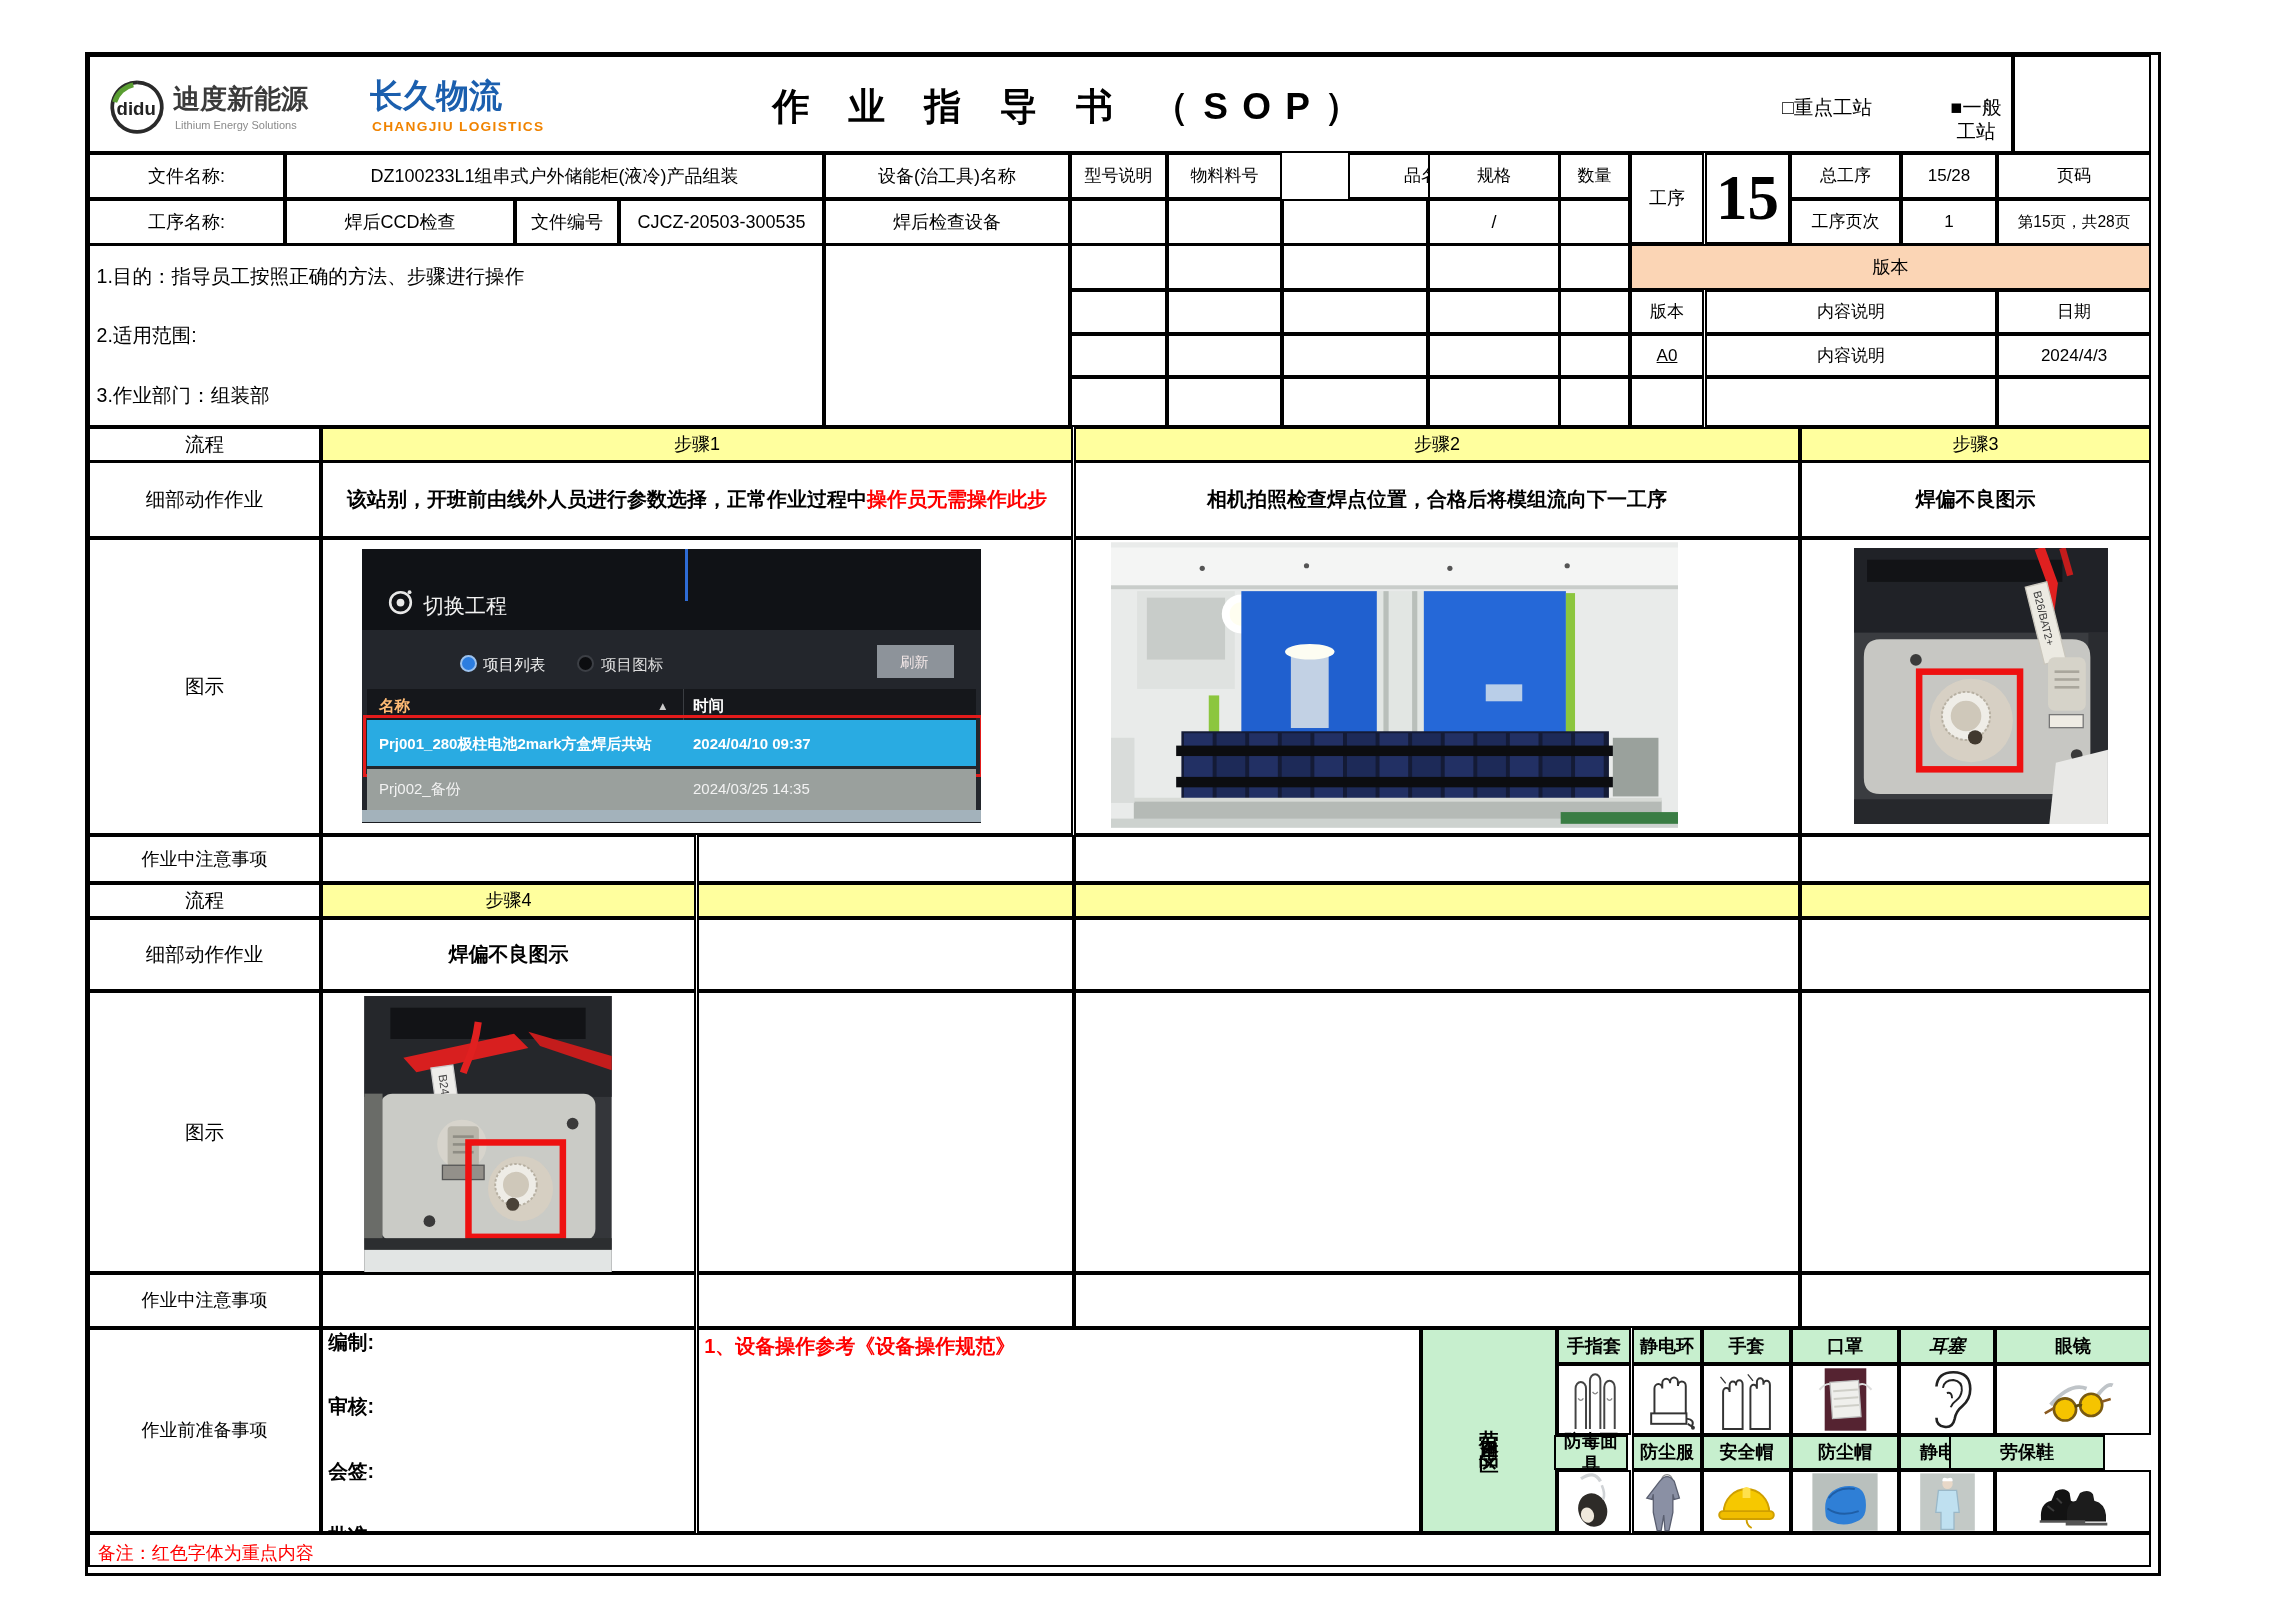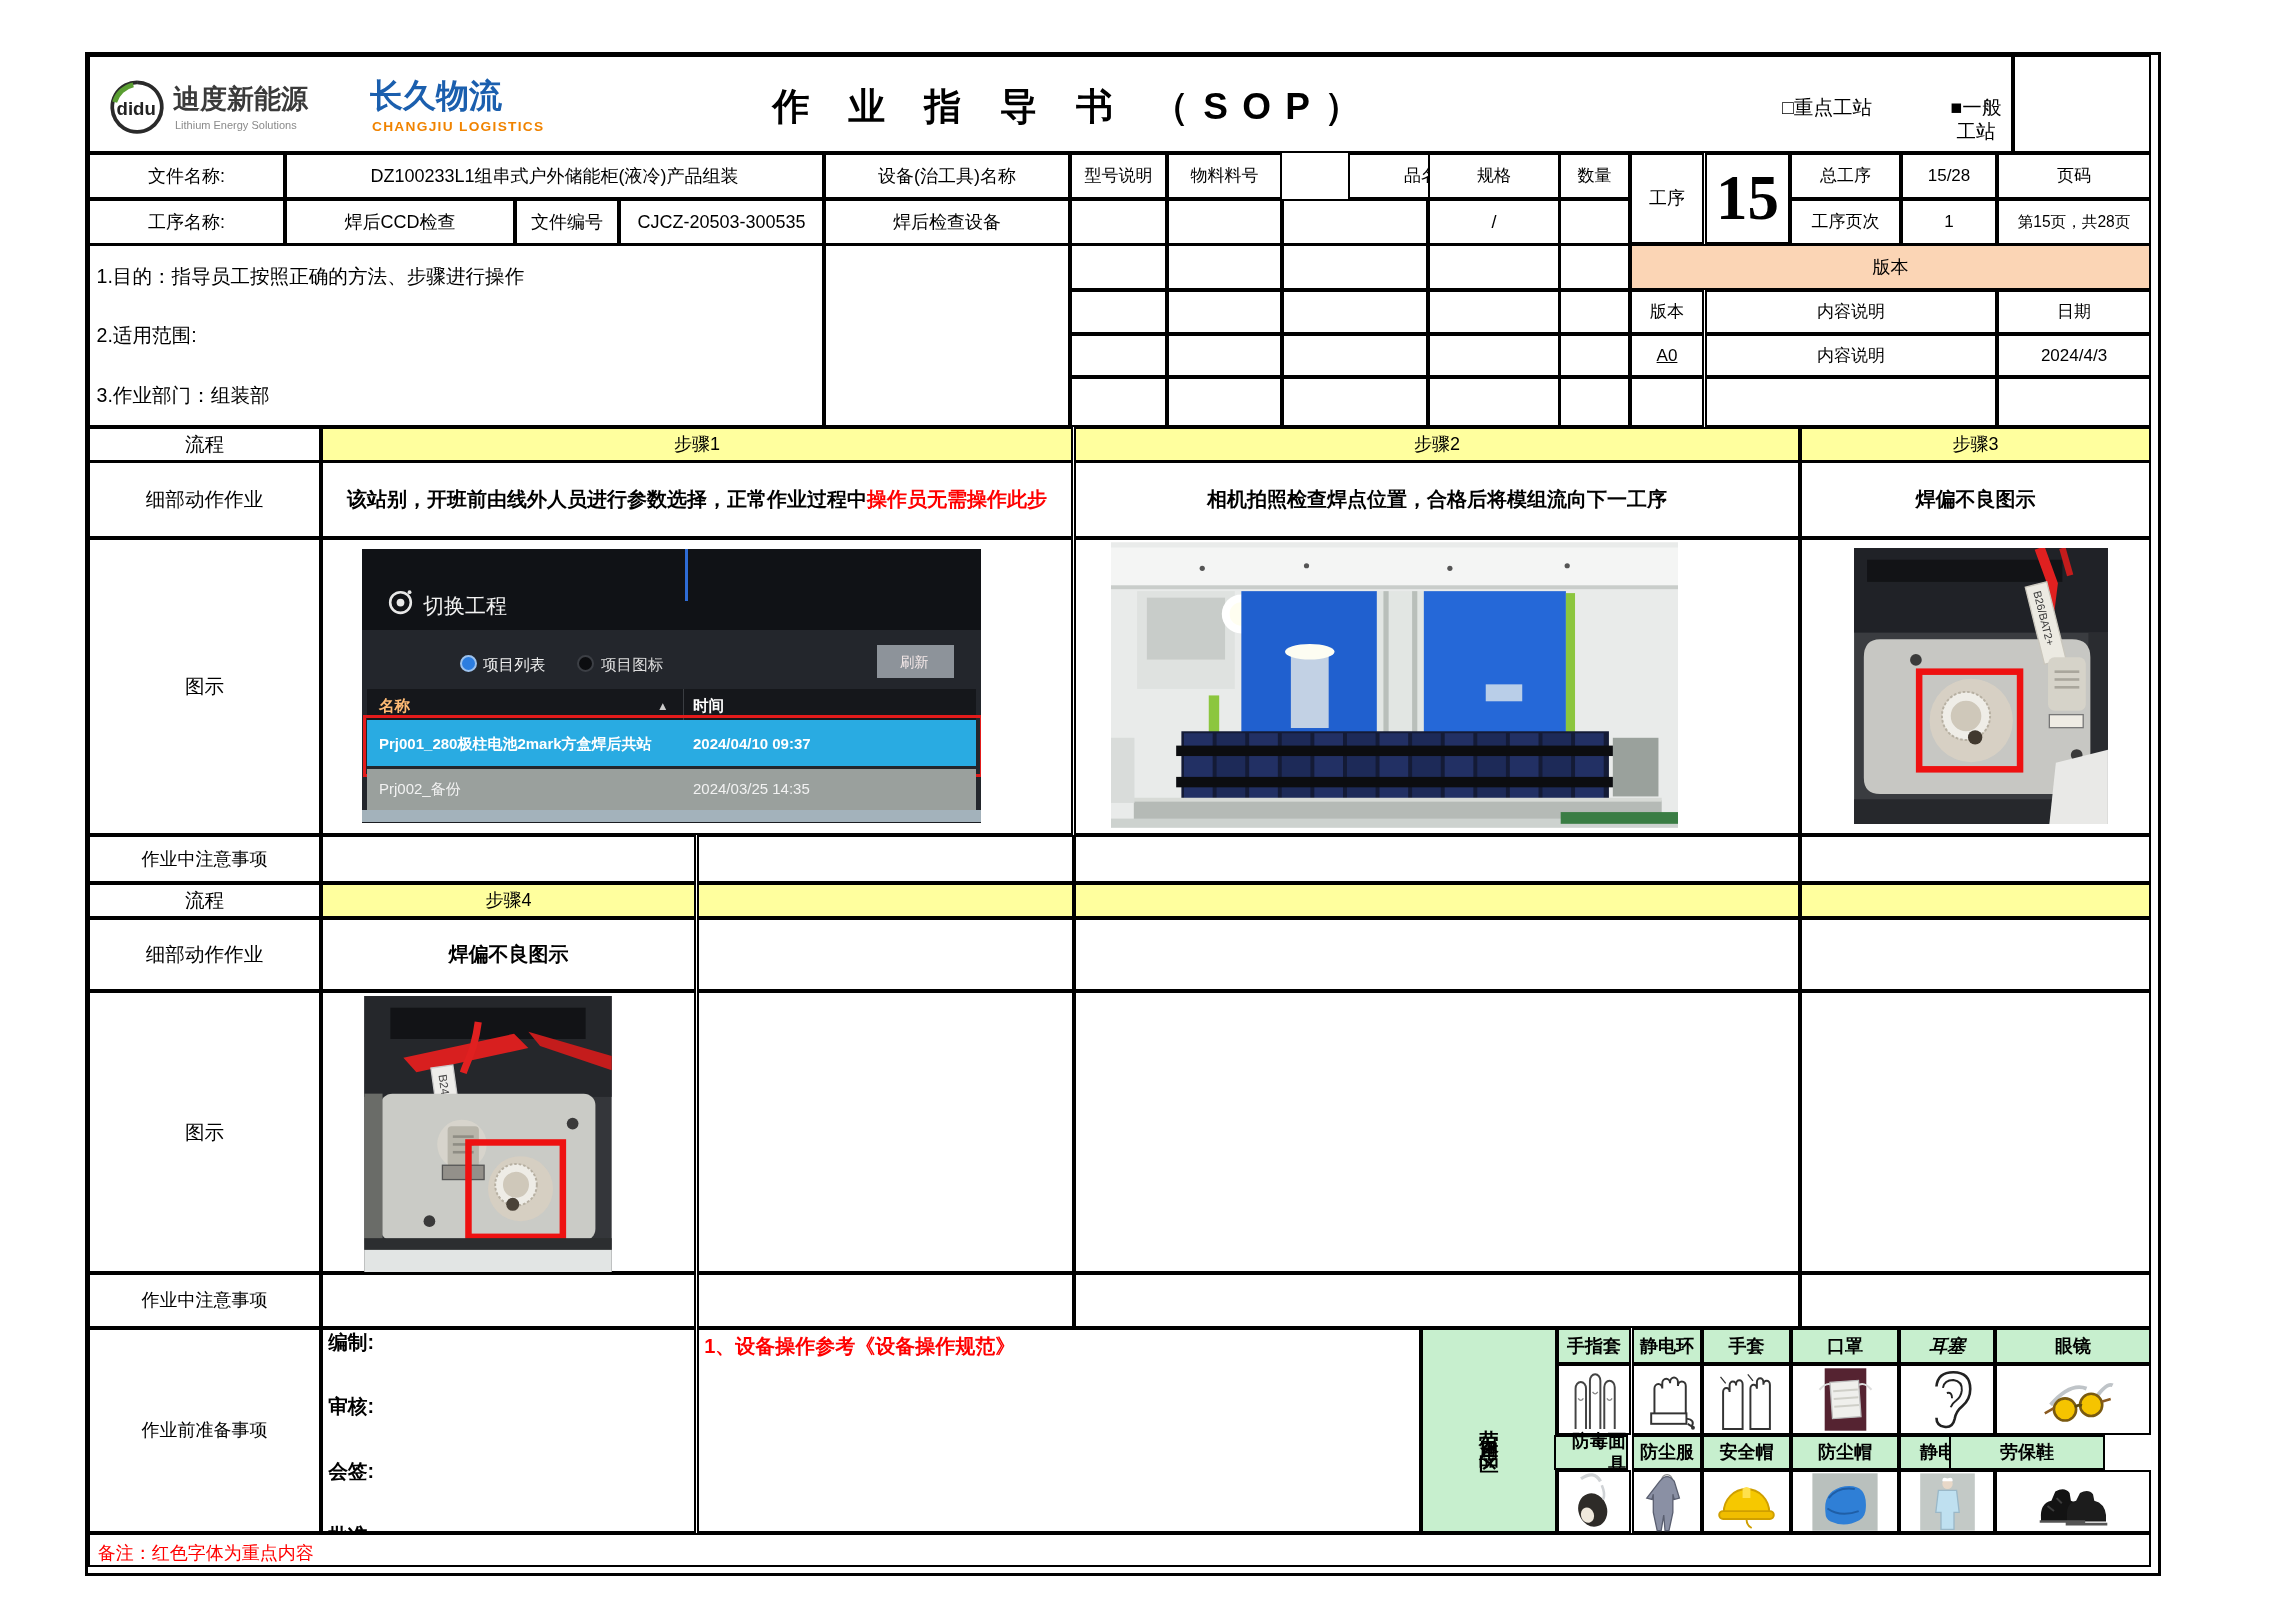--- a/index.html
+++ b/index.html
@@ -356,21 +356,21 @@
 <div class="cell" style="left:1995px;top:1364px;width:156px;height:71px;">
   <svg width="85" height="62" viewBox="0 0 130 95">
       <path d="M30,55 q30,-35 55,-25 M95,50 q20,-30 30,-25" stroke="#bfc4c8" fill="none" stroke-width="6"></path>
       <circle cx="52" cy="62" r="17" fill="#f5c400" stroke="#7a5a10" stroke-width="4"></circle>
       <circle cx="92" cy="55" r="17" fill="#f5c400" stroke="#7a5a10" stroke-width="4"></circle>
       <path d="M67,58 q6,-4 11,-2" stroke="#5a4a10" fill="none" stroke-width="4"></path>
       <path d="M35,60 l-14,8 M108,50 l14,-4" stroke="#8a5a20" stroke-width="4"></path>
     </svg>
 </div>
 
-<div class="cell green f28 b" style="left:1554px;top:1435px;width:74px;height:35px;text-align:right;">防毒面具</div>
+<div class="cell green f28 b" style="left:1554px;top:1435px;width:74px;height:35px;">防毒面具</div>
 <div class="cell green f28 b" style="left:1632px;top:1435px;width:70px;height:35px;">防尘服</div>
 <div class="cell green f28 b" style="left:1702px;top:1435px;width:89px;height:35px;">安全帽</div>
 <div class="cell green f28 b" style="left:1791px;top:1435px;width:108px;height:35px;">防尘帽</div>
 <div class="cell green f28 b" style="left:1899px;top:1435px;width:96px;height:35px;">静电衣</div>
 <div class="cell green f28 b" style="left:1949px;top:1435px;width:156px;height:35px;">劳保鞋</div>
 
 <div class="cell" style="left:1557px;top:1470px;width:74px;height:63px;">
   <svg width="52" height="59" viewBox="0 0 80 90">
       <path d="M20,10 q20,-14 30,4" fill="none" stroke="#cfd2d5" stroke-width="5"></path>
       <ellipse cx="38" cy="58" rx="22" ry="26" fill="#2e2b28" transform="rotate(-18 38 58)"></ellipse>

